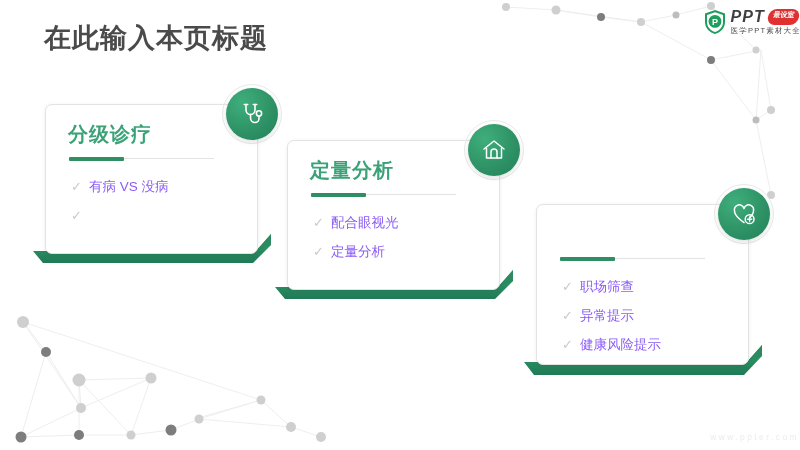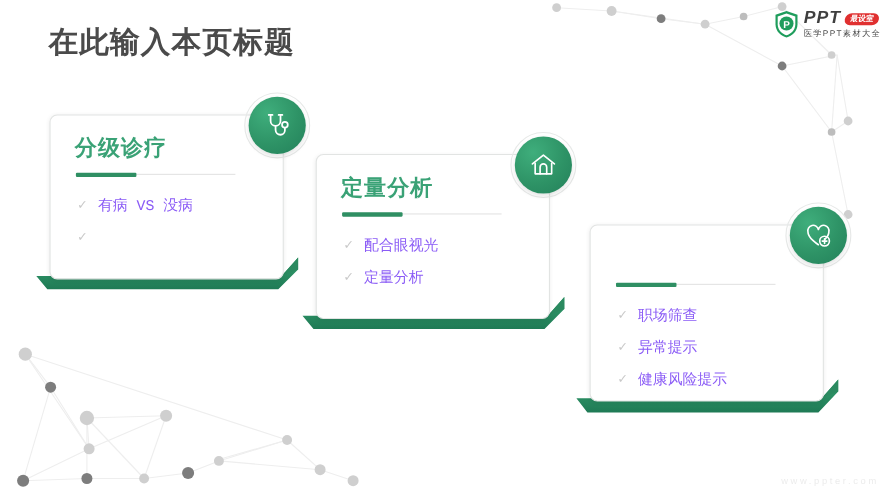--- a/index.html
+++ b/index.html
@@ -19,31 +19,31 @@
   #page-title{
     position:absolute;left:33px;top:20px;
     font-size:27px;font-weight:bold;color:#4a4a4a;
     letter-spacing:1px;white-space:nowrap;
   }
 
   
   #logo{position:absolute;right:10px;top:7px;height:30px;display:flex;align-items:center;gap:4px;}
   #logo .shield{width:24px;height:26px;flex:none;}
   #logo .lg-txt{display:flex;flex-direction:column;justify-content:center;line-height:1;}
-  #logo .lg-row1{display:flex;align-items:center;gap:3px;}
+  #logo .lg-row1{display:flex;gap:3px;}
   #logo .lg-ppt{font-size:16px;font-weight:bold;color:#3f3f3f;font-style:italic;letter-spacing:1px;line-height:1;}
   #logo .lg-badge{
     background:#e03030;color:#fff;font-size:7px;font-weight:bold;
     padding:2px 5px 2px 5px;border-radius:8px;line-height:1;white-space:nowrap;
     transform:skewX(-10deg);
   }
   #logo .lg-sub{font-size:7.5px;color:#4a4a4a;letter-spacing:1.2px;margin-top:2px;white-space:nowrap;}
 
   
-  .card-group{position:absolute;font-family:Liberation Mono, monospace;}
+  .card-group{position:absolute;}
   .ribbon{position:absolute;left:0;top:0;}
   .card{
     position:absolute;
     background:#ffffff;
     border:1px solid #e2e4e3;
     border-radius:7px;
     box-shadow:0 1px 4px rgba(0,0,0,.07);
     box-sizing:border-box;
   }
   .card-title{

